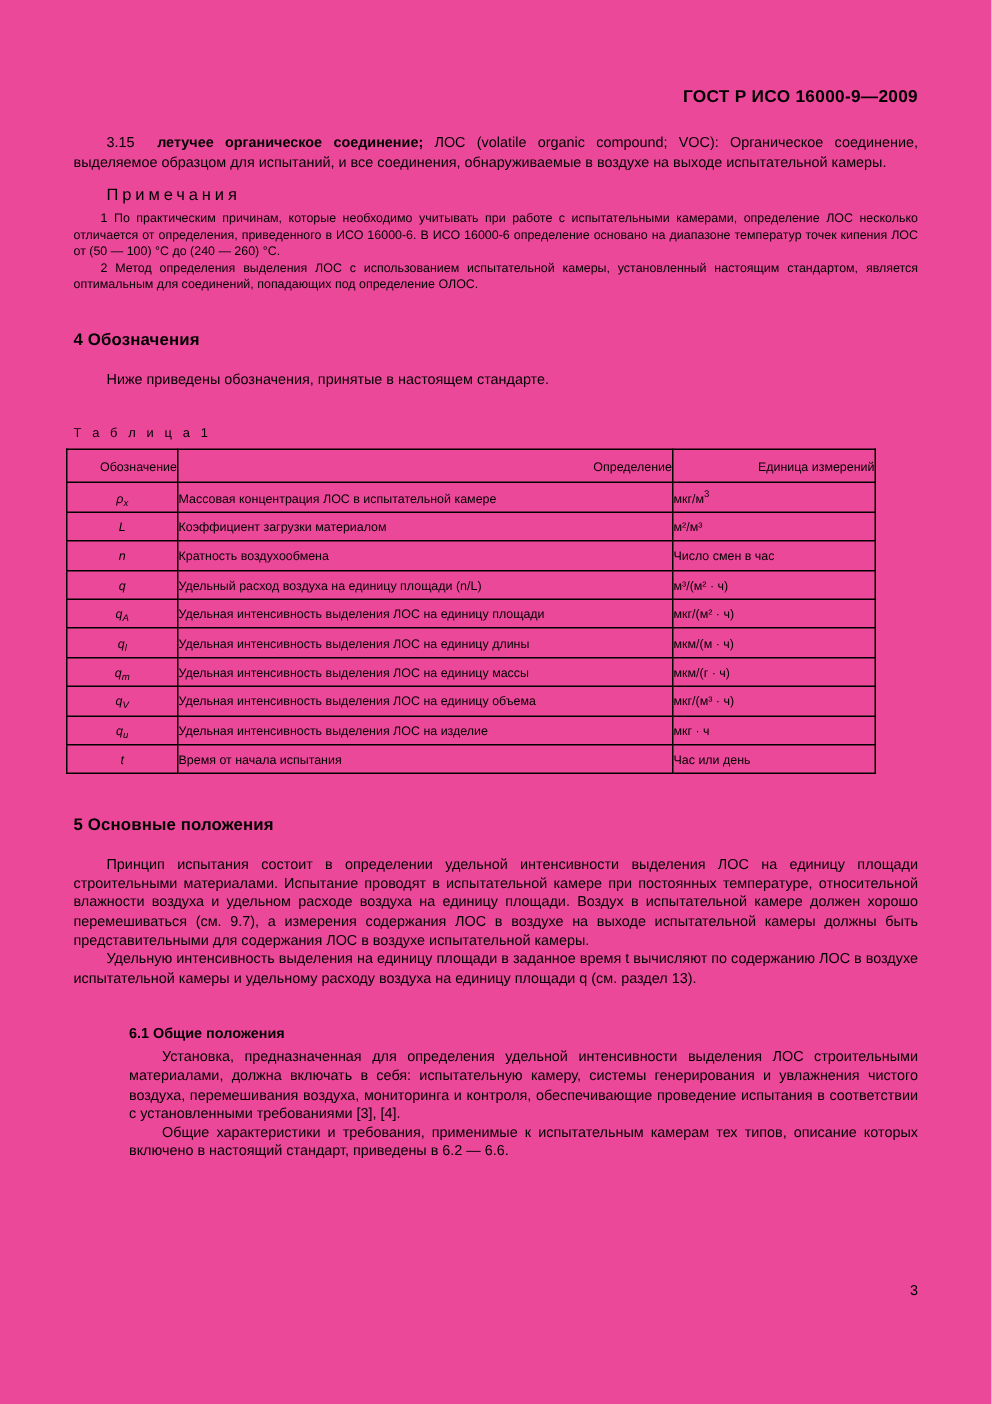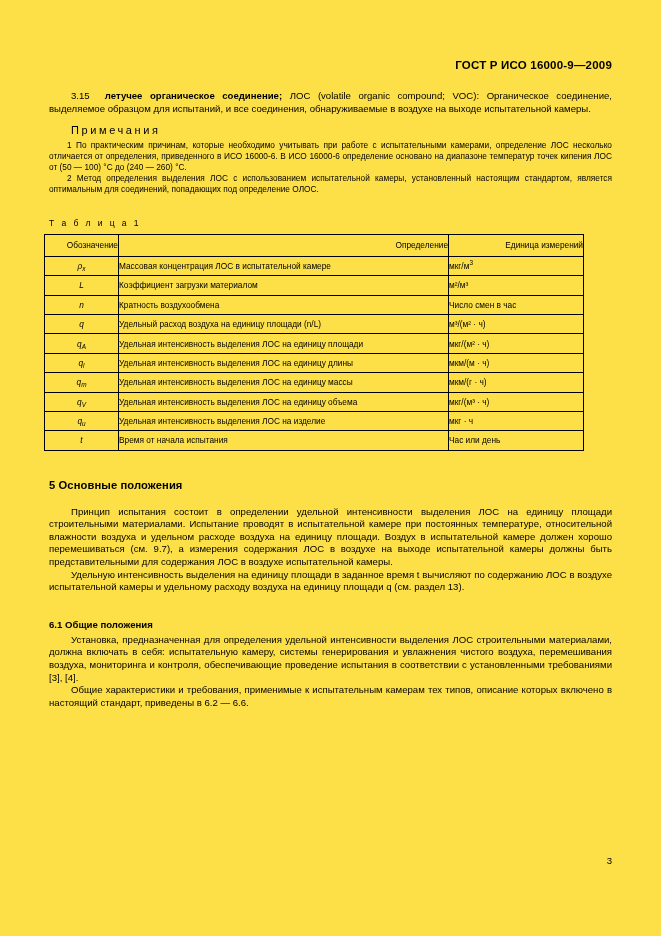--- a/index.html
+++ b/index.html
@@ -8,21 +8,21 @@
     background: #ffffff;
   }
   body {
     font-family: "Liberation Sans", sans-serif;
     color: #000000;
   }
   .page {
     position: relative;
     width: 661px;
     height: 936px;
-    background: #fde047;
+    background: #ec4899;
     overflow: hidden;
   }
   .doc-title {
     position: absolute;
     right: 49px;
     top: 59px;
     font-size: 11.5px;
     font-weight: bold;
     letter-spacing: 0.2px;
     white-space: nowrap;
@@ -118,21 +118,21 @@
   }
   td.unit {
     text-align: left;
     padding-left: 24px;
   }
   sub { font-size: 6.4px; vertical-align: baseline; position: relative; top: 2px; }
   sup { font-size: 6.4px; vertical-align: baseline; position: relative; top: -4px; }
   .sec5-wrap { margin-top: 28px; }
   .sec5-body { margin-top: 15px; }
   .sec6-wrap { margin-top: 25px; }
-  .sec61-wrap { margin-top: 18px; }
+  .sec61-wrap { margin-top: 18px; margin-left: 37px; }
   .sec61-body { margin-top: 4px; }
   .para-block { margin-top: 0px; }
   .page-number {
     position: absolute;
     right: 49px;
     top: 855px;
     font-size: 9.6px;
   }
 </style>
 </head>
@@ -143,20 +143,24 @@
   <div class="doc-title">ГОСТ Р ИСО 16000-9—2009</div>
 
   <div class="content">
 
     <p class="para-indent term-def"><span>3.15</span><span>&nbsp;&nbsp;</span><span class="term-name">летучее органическое соединение;</span><span> ЛОС (volatile organic compound; VOC):  Органическое соединение, выделяемое образцом для испытаний, и все соединения, обнаруживаемые в воздухе на выходе испытательной камеры.</span></p>
 
     <p class="notes-title">Примечания</p>
     <p class="note">1 По практическим причинам, которые необходимо учитывать при работе с испытательными камерами, определение ЛОС несколько отличается от определения, приведенного в ИСО 16000-6. В ИСО 16000-6 определение основано на диапазоне температур точек кипения ЛОС от (50 — 100) °С до (240 — 260) °С.</p>
     <p class="note">2 Метод определения выделения ЛОС с использованием испытательной камеры, установленный настоящим стандартом, является оптимальным для соединений, попадающих под определение ОЛОС.</p>
 
+    <div class="sec4-wrap">
+      <h2 class="section">4  Обозначения</h2>
+      <p class="para-indent sec4-body">Ниже приведены обозначения, принятые в настоящем стандарте.</p>
+    </div>
 
     <div class="table-caption">Т а б л и ц а  1</div>
     <table class="symbols">
       <colgroup>
         <col class="col-sym">
           <col class="col-def">
           <col class="col-unit">
       </colgroup>
       <thead>
         <tr>

